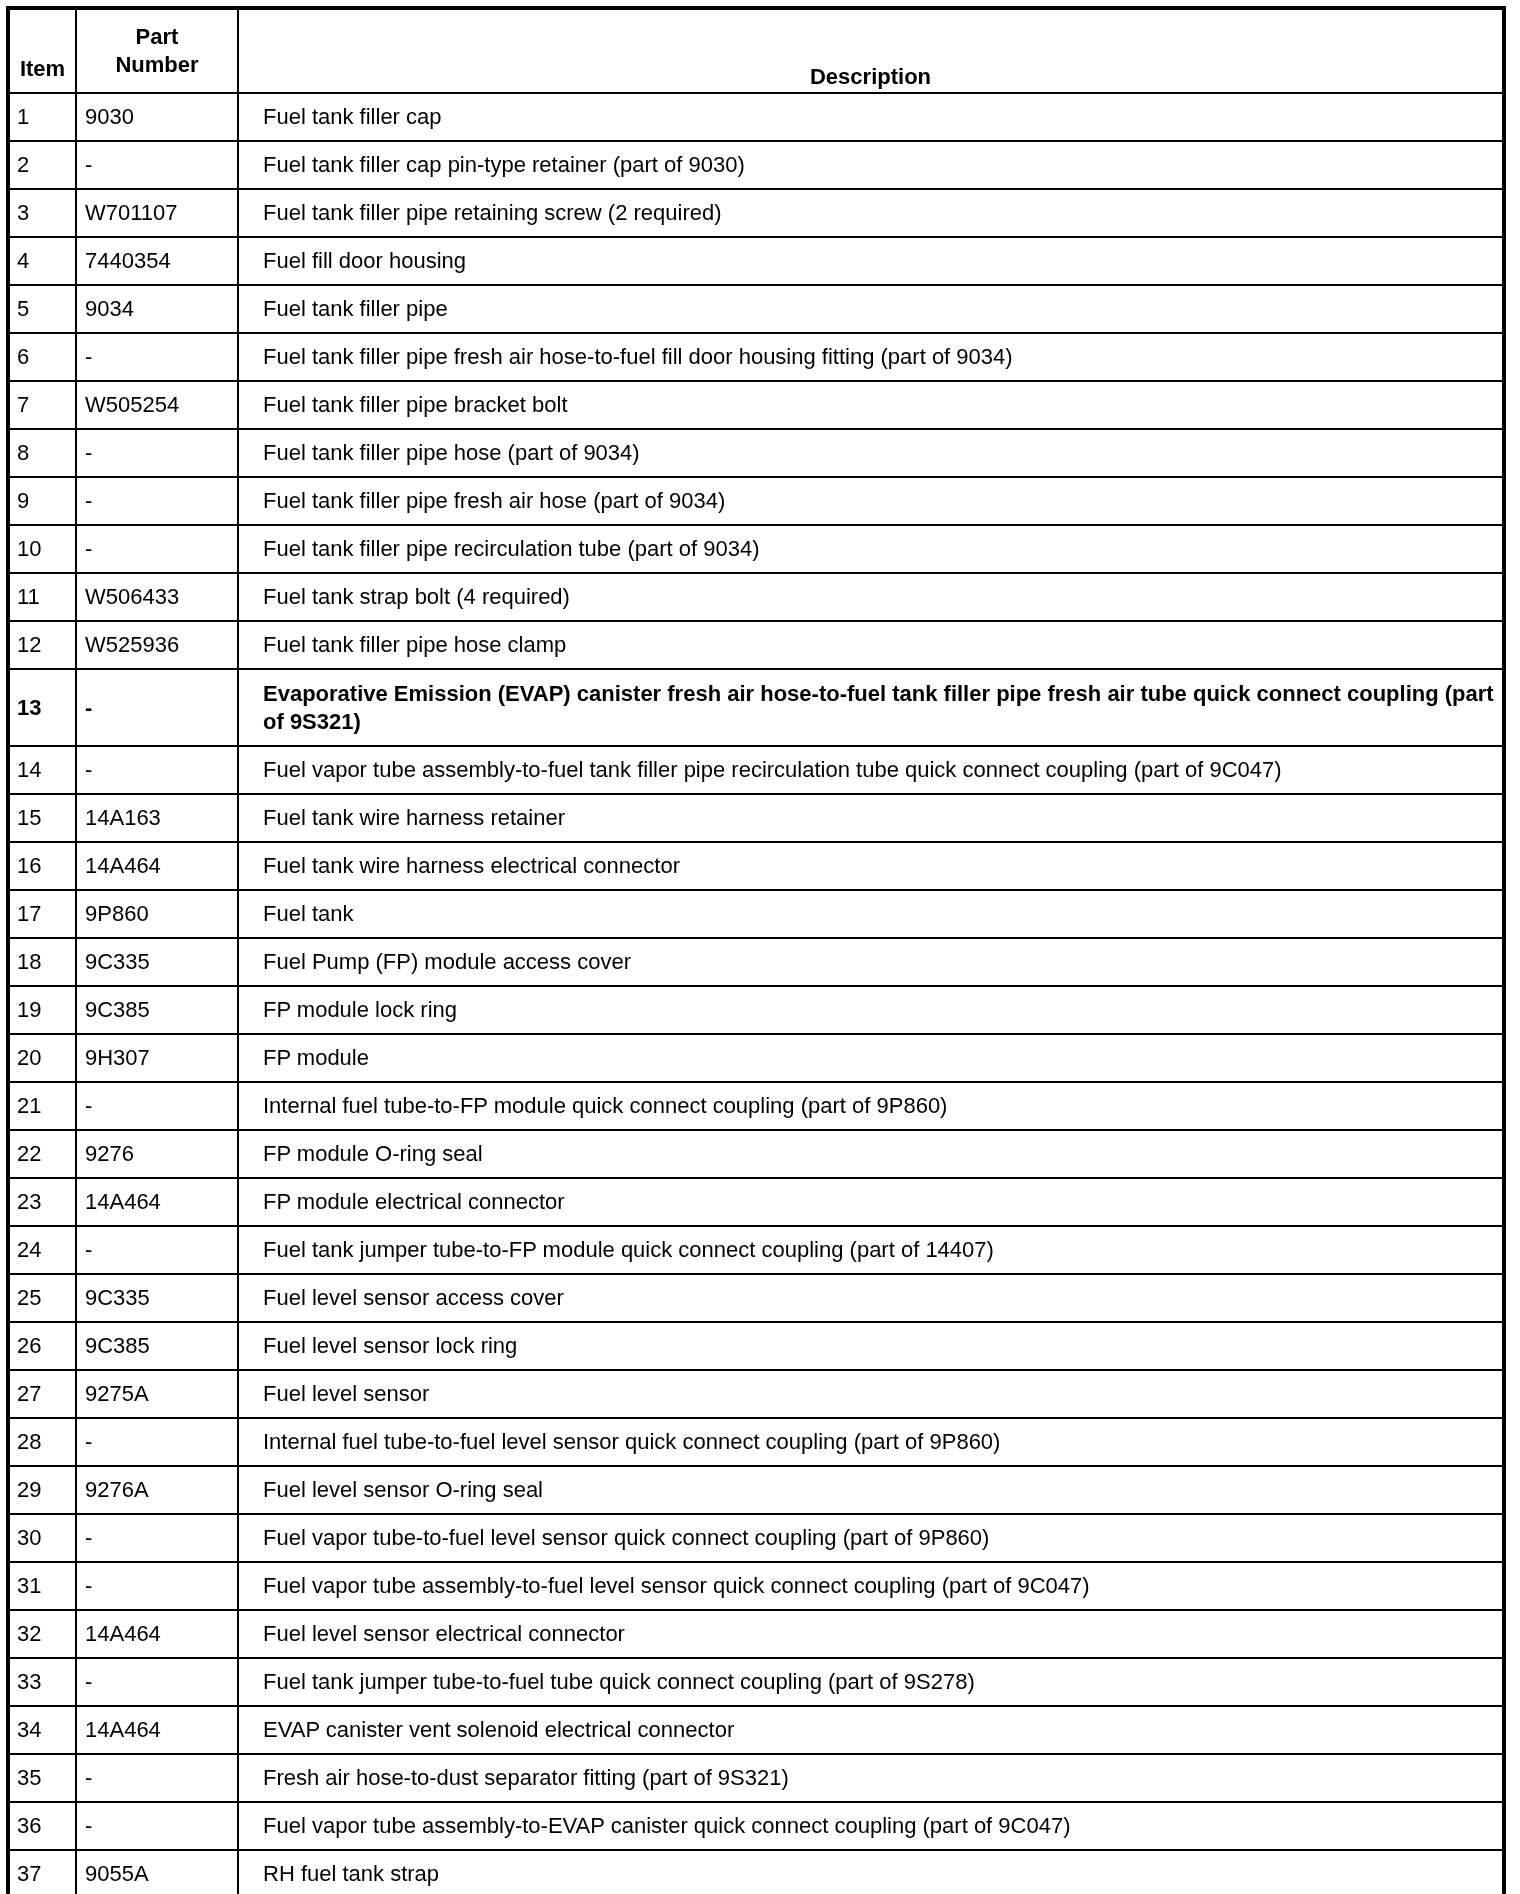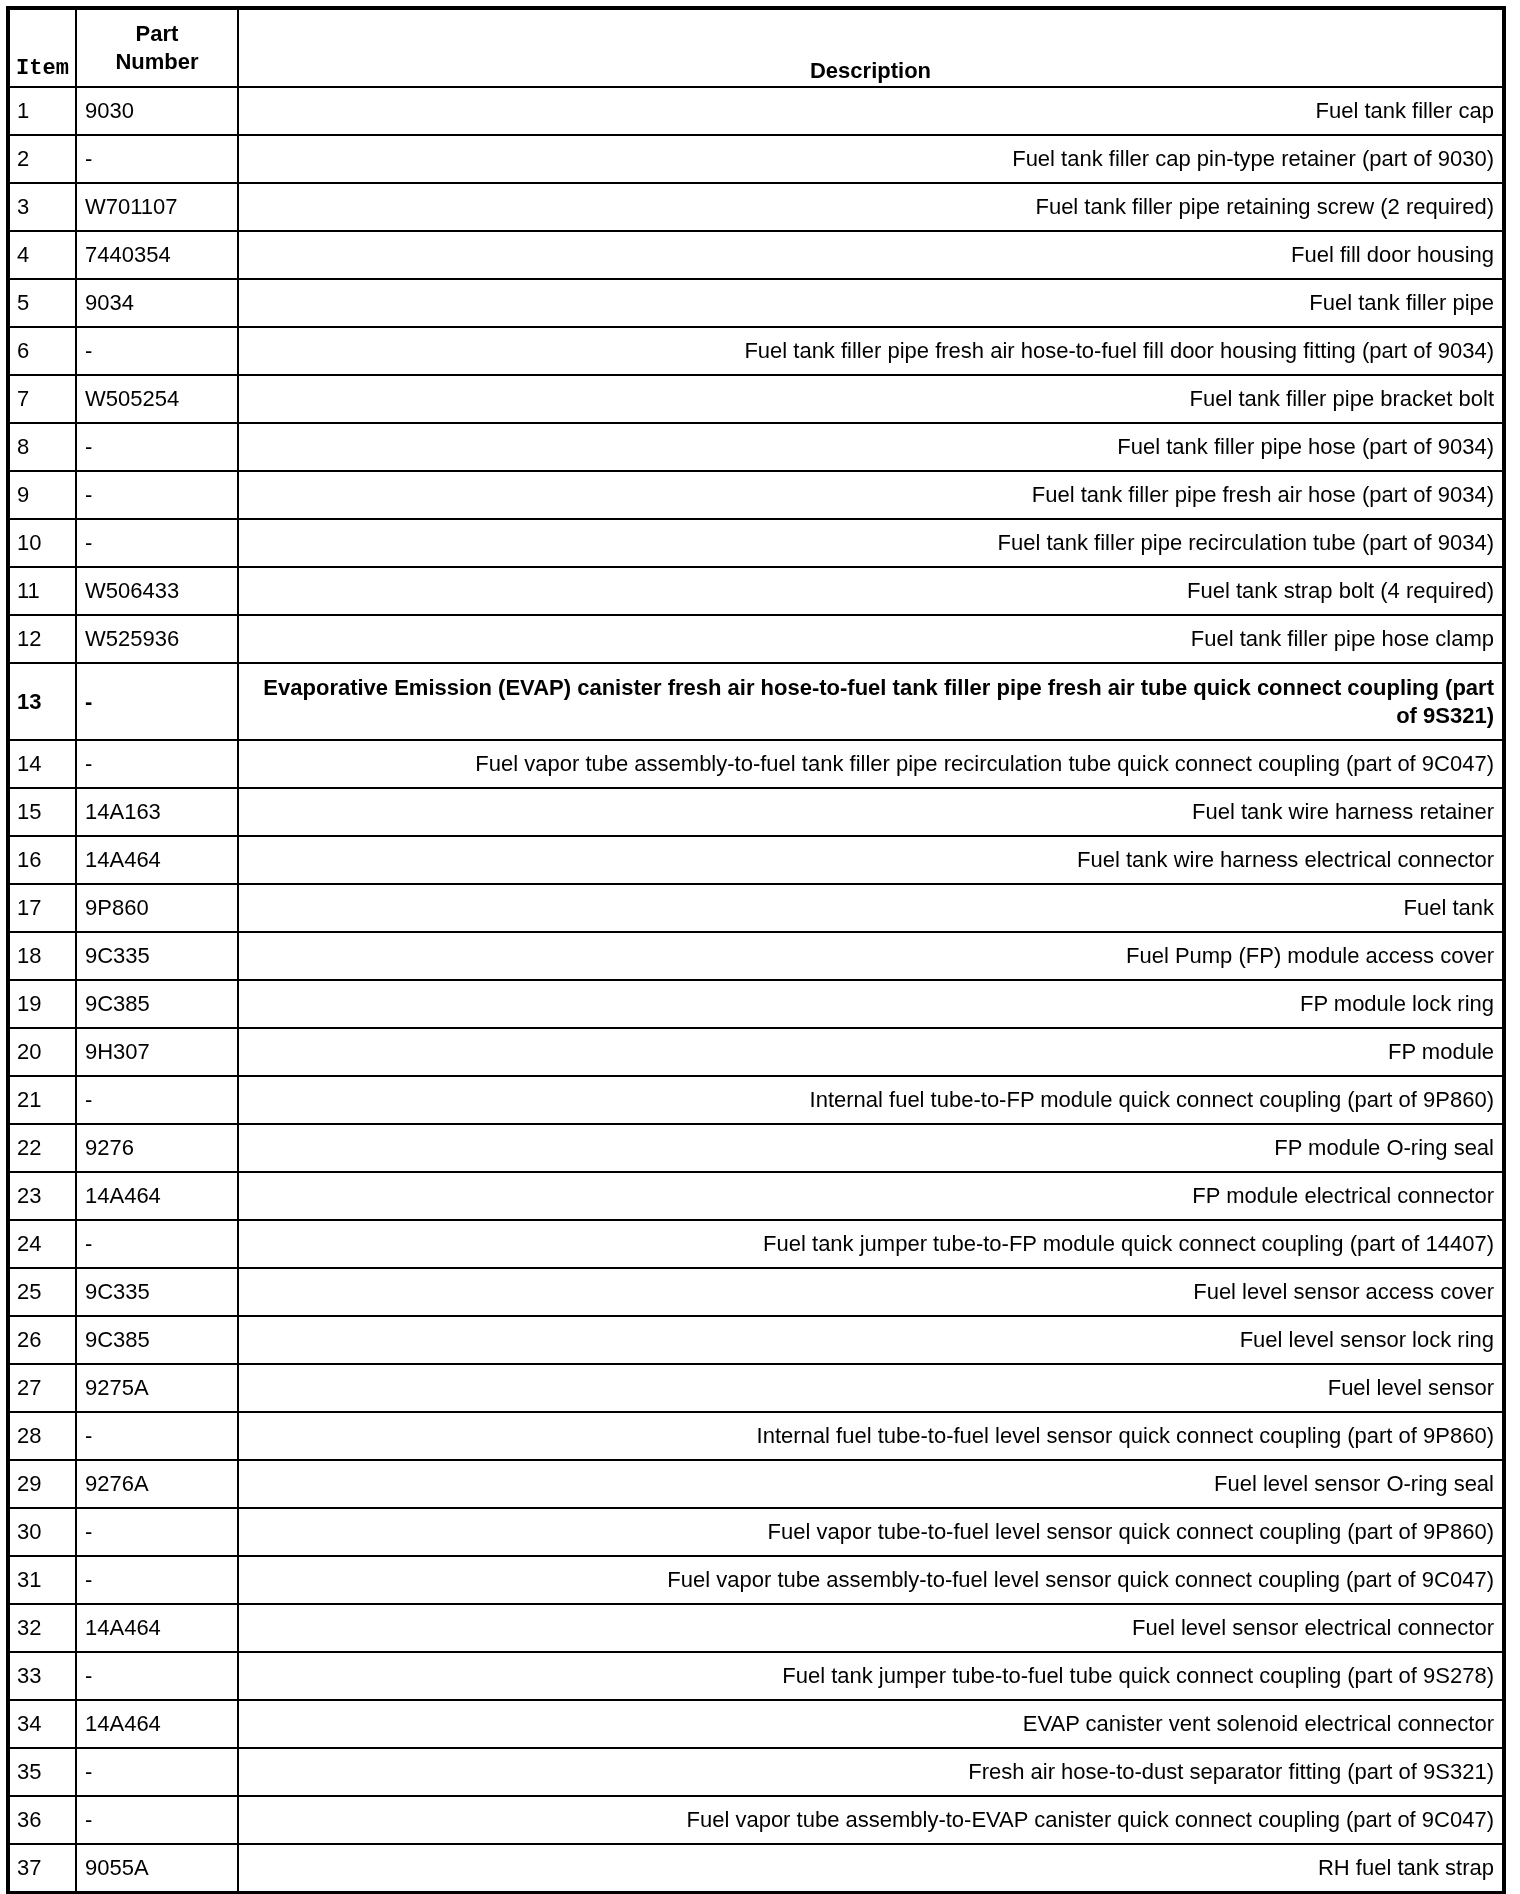--- a/index.html
+++ b/index.html
@@ -33,36 +33,35 @@
       vertical-align: middle;
       padding: 0 8px;
     }
     .parts-table th {
       font-weight: bold;
       height: 73px;
       padding: 0 4px;
     }
     .parts-table th.th-item {
       vertical-align: bottom;
-      padding-bottom: 3px;
-      font-family: Liberation Mono, monospace;
+      padding-bottom: 9px;
     }
     .parts-table th.th-part {
       vertical-align: middle;
     }
     .parts-table th.th-desc {
       vertical-align: bottom;
       padding-bottom: 1px;
     }
     .parts-table td {
       height: 46px;
     }
     .parts-table td.td-item { padding-left: 7px; }
     .parts-table td.td-part { padding-left: 8px; }
-    .parts-table td.td-desc { padding-left: 24px; text-align: right; }
+    .parts-table td.td-desc { padding-left: 24px; }
     .parts-table tr.tall td { height: 75px; font-weight: bold; }
   </style>
 </head>
 <body>
 
 <table class="parts-table">
   <colgroup>
     <col class="c-item">
     <col class="c-part">
     <col class="c-desc">

